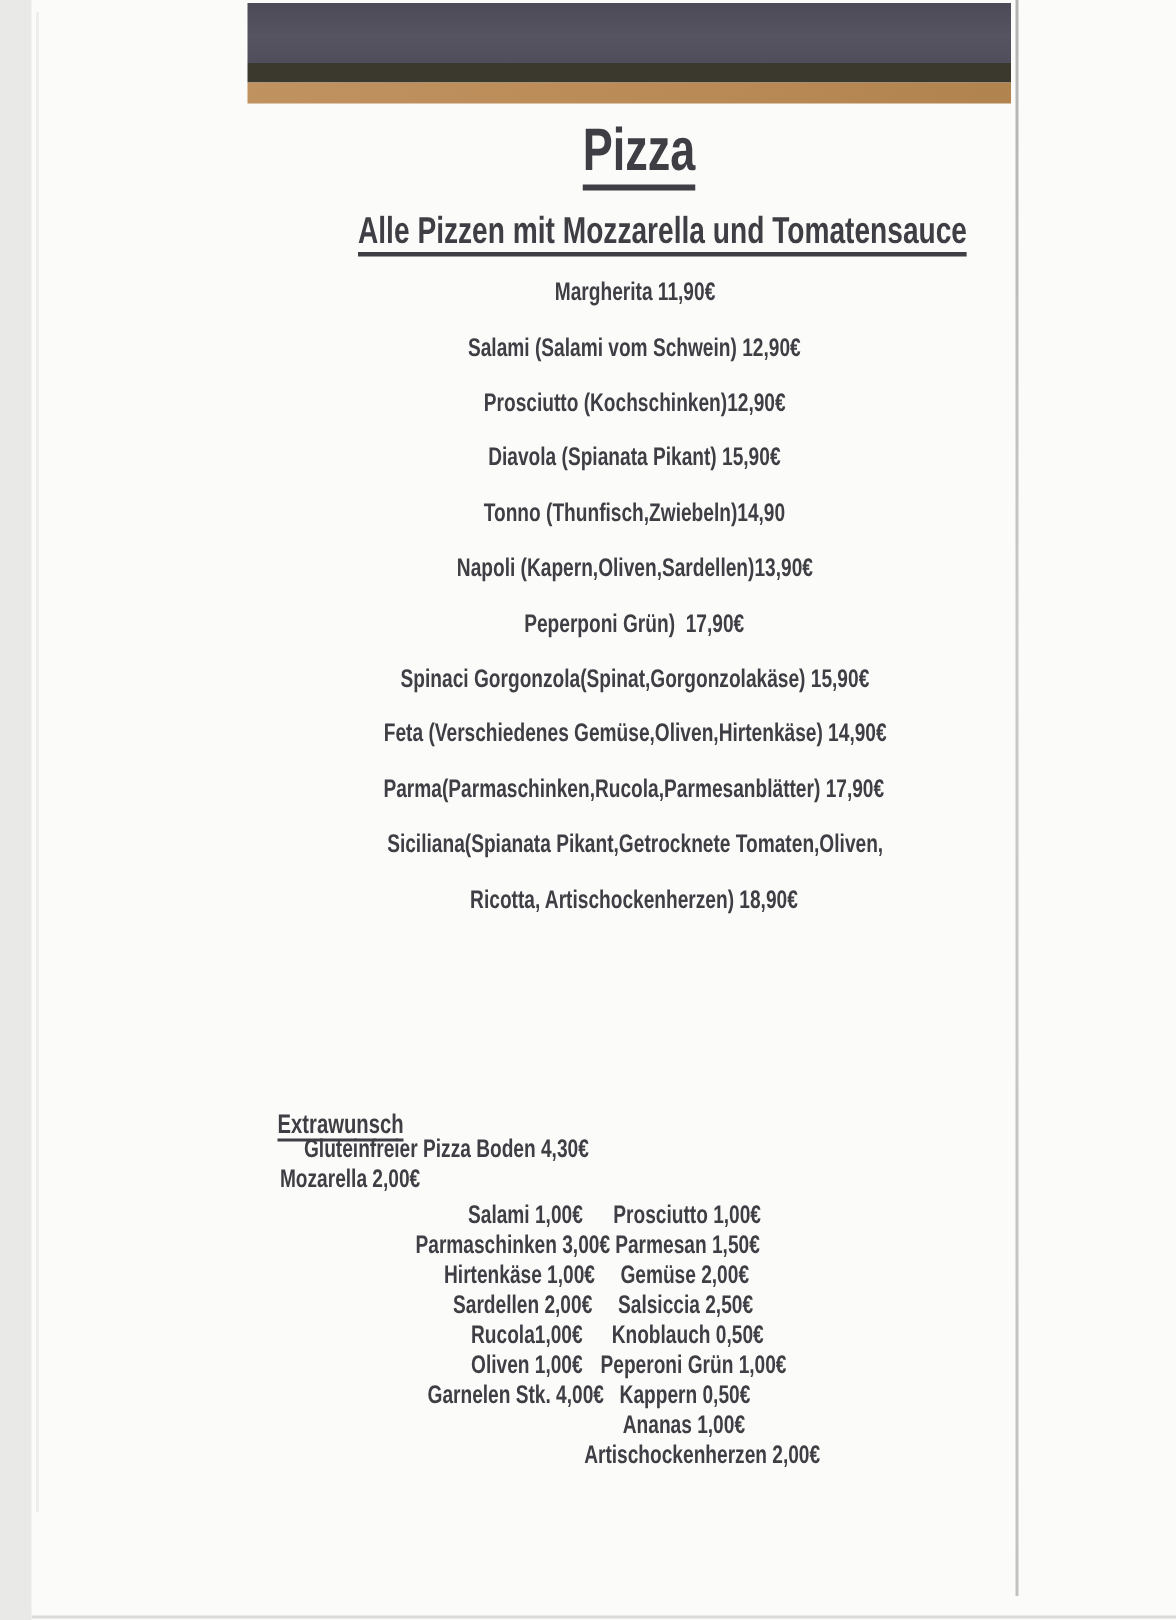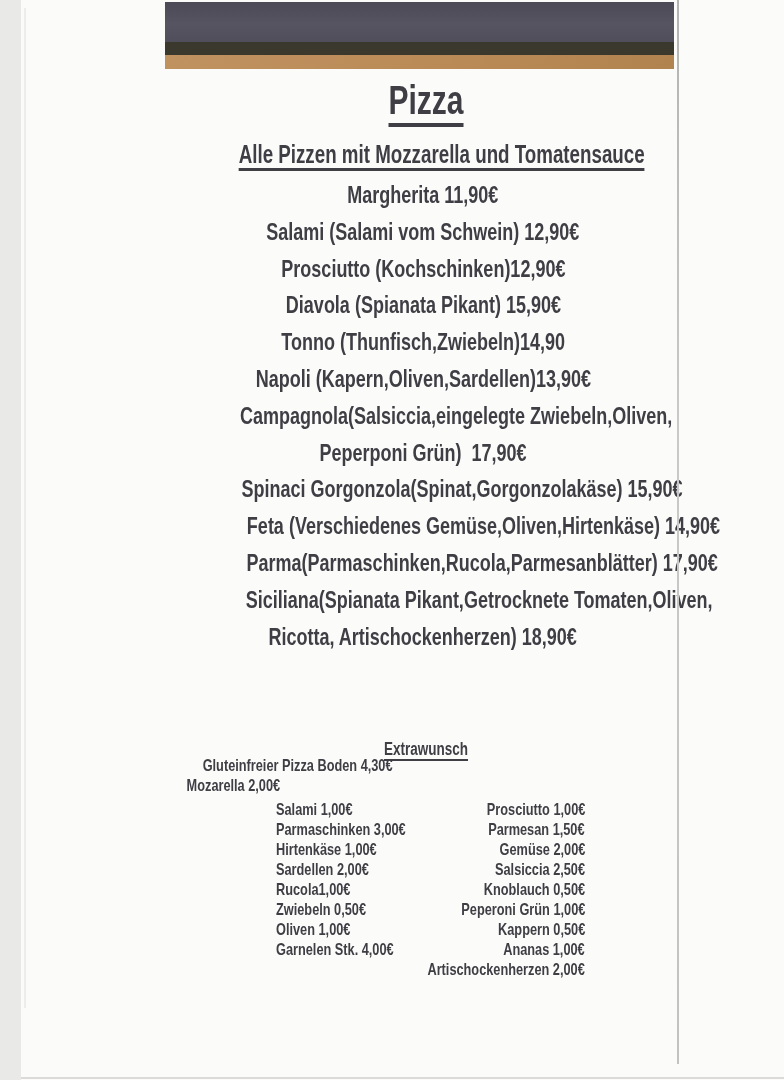--- a/index.html
+++ b/index.html
@@ -26,31 +26,31 @@
   .band .s3{height:14px;background:linear-gradient(90deg,#c09260,#b98a55 60%,#b1834f);}
   
   .sx{display:inline-block;transform:scaleX(0.75);transform-origin:center center;white-space:pre;}
   .ul{border-bottom:3px solid #3f3e44;padding-bottom:1px;}
   .title-wrap{position:absolute;left:150px;top:80px;width:510px;text-align:center;
     font-size:40px;line-height:40px;}
   .title-wrap .ul{border-bottom-width:4px;padding-bottom:3px;}
   .subtitle-wrap{position:absolute;left:150px;top:142px;width:510px;text-align:left;
     font-size:25px;line-height:25px;}
   .pizza-list{position:absolute;left:147px;top:177px;width:510px;}
-  .pizza-list .pline{height:36.8px;line-height:36.8px;text-align:center;font-size:24px;}
-  .extras-title-wrap{position:absolute;left:150px;top:740px;width:510px;text-align:center;
+  .pizza-list .pline{height:36.8px;line-height:36.8px;text-align:center;font-size:17px;}
+  .extras-title-wrap{position:absolute;left:150px;top:740px;width:510px;text-align:left;
     font-size:18px;line-height:19px;}
   .extras-title-wrap .ul{border-bottom-width:2px;padding-bottom:0;}
   .extras-intro{position:absolute;left:150px;top:756px;width:510px;text-align:left;font-size:17px;}
   .extras-intro .iline{height:20px;line-height:20px;}
   .col{position:absolute;top:800px;font-size:17px;}
-  .col .xline{height:20px;line-height:20px;}
+  .col .xline{height:20px;line-height:20px;text-align:center;}
   .col-left{left:255px;width:175px;text-align:left;}
   .col-left .sx{transform-origin:left center;}
-  .col-right{left:344px;width:220px;text-align:right;}
+  .col-right{left:311px;width:220px;text-align:right;}
   .col-right .sx{transform-origin:right center;}
 </style>
 </head>
 <body>
 
 <div class="page">
 
   <div class="band">
     <div class="s1"></div>
     <div class="s2"></div>
@@ -65,21 +65,20 @@
     <span class="sx ul">Alle Pizzen mit Mozzarella und Tomatensauce</span>
   </div>
 
   <div class="pizza-list">
     <div class="pline"><span class="sx">Margherita 11,90€</span></div>
     <div class="pline"><span class="sx">Salami (Salami vom Schwein) 12,90€</span></div>
     <div class="pline"><span class="sx">Prosciutto (Kochschinken)12,90€</span></div>
     <div class="pline"><span class="sx">Diavola (Spianata Pikant) 15,90€</span></div>
     <div class="pline"><span class="sx">Tonno (Thunfisch,Zwiebeln)14,90</span></div>
     <div class="pline"><span class="sx">Napoli (Kapern,Oliven,Sardellen)13,90€</span></div>
-    <div class="pline"><span class="sx">Campagnola(Salsiccia,eingelegte Zwiebeln,Oliven,</span></div>
     <div class="pline"><span class="sx">Peperponi Grün)  17,90€</span></div>
     <div class="pline"><span class="sx">Spinaci Gorgonzola(Spinat,Gorgonzolakäse) 15,90€</span></div>
     <div class="pline"><span class="sx">Feta (Verschiedenes Gemüse,Oliven,Hirtenkäse) 14,90€</span></div>
     <div class="pline"><span class="sx">Parma(Parmaschinken,Rucola,Parmesanblätter) 17,90€</span></div>
     <div class="pline"><span class="sx">Siciliana(Spianata Pikant,Getrocknete Tomaten,Oliven,</span></div>
     <div class="pline"><span class="sx">Ricotta, Artischockenherzen) 18,90€</span></div>
   </div>
 
   <div class="extras-title-wrap">
     <span class="sx ul">Extrawunsch</span>
@@ -89,21 +88,20 @@
     <div class="iline"><span class="sx">Gluteinfreier Pizza Boden 4,30€</span></div>
     <div class="iline"><span class="sx">Mozarella 2,00€</span></div>
   </div>
 
   <div class="col col-left">
     <div class="xline"><span class="sx">Salami 1,00€</span></div>
     <div class="xline"><span class="sx">Parmaschinken 3,00€</span></div>
     <div class="xline"><span class="sx">Hirtenkäse 1,00€</span></div>
     <div class="xline"><span class="sx">Sardellen 2,00€</span></div>
     <div class="xline"><span class="sx">Rucola1,00€</span></div>
-    <div class="xline"><span class="sx">Zwiebeln 0,50€</span></div>
     <div class="xline"><span class="sx">Oliven 1,00€</span></div>
     <div class="xline"><span class="sx">Garnelen Stk. 4,00€</span></div>
   </div>
 
   <div class="col col-right">
     <div class="xline"><span class="sx">Prosciutto 1,00€</span></div>
     <div class="xline"><span class="sx">Parmesan 1,50€</span></div>
     <div class="xline"><span class="sx">Gemüse 2,00€</span></div>
     <div class="xline"><span class="sx">Salsiccia 2,50€</span></div>
     <div class="xline"><span class="sx">Knoblauch 0,50€</span></div>

